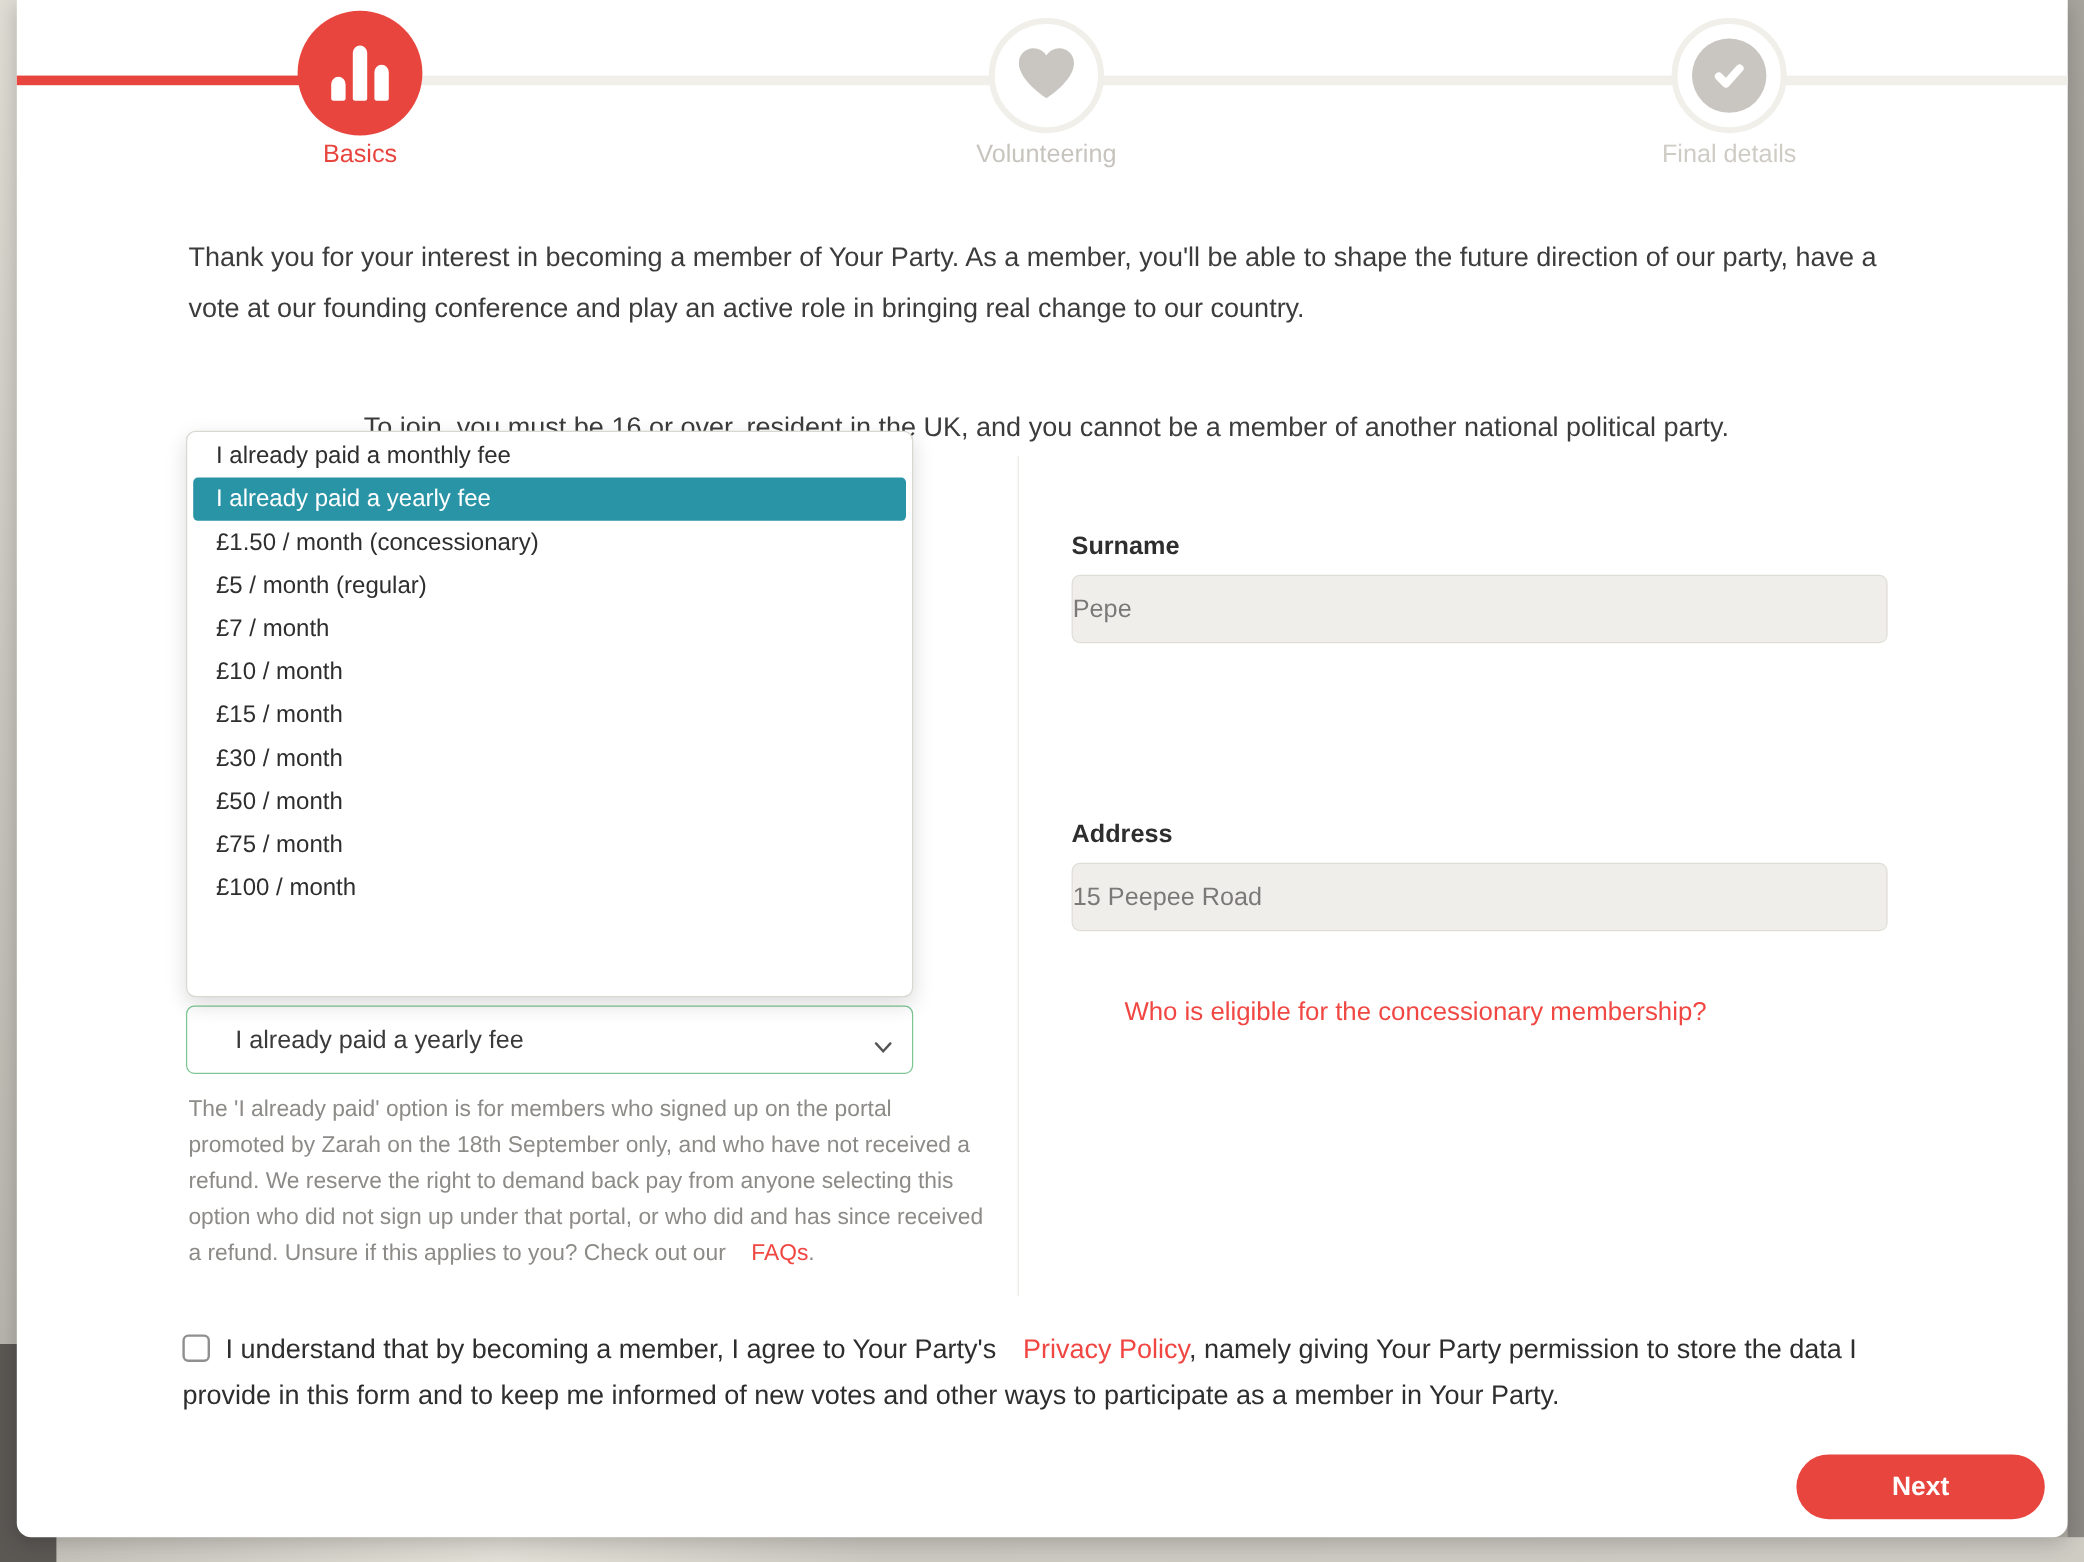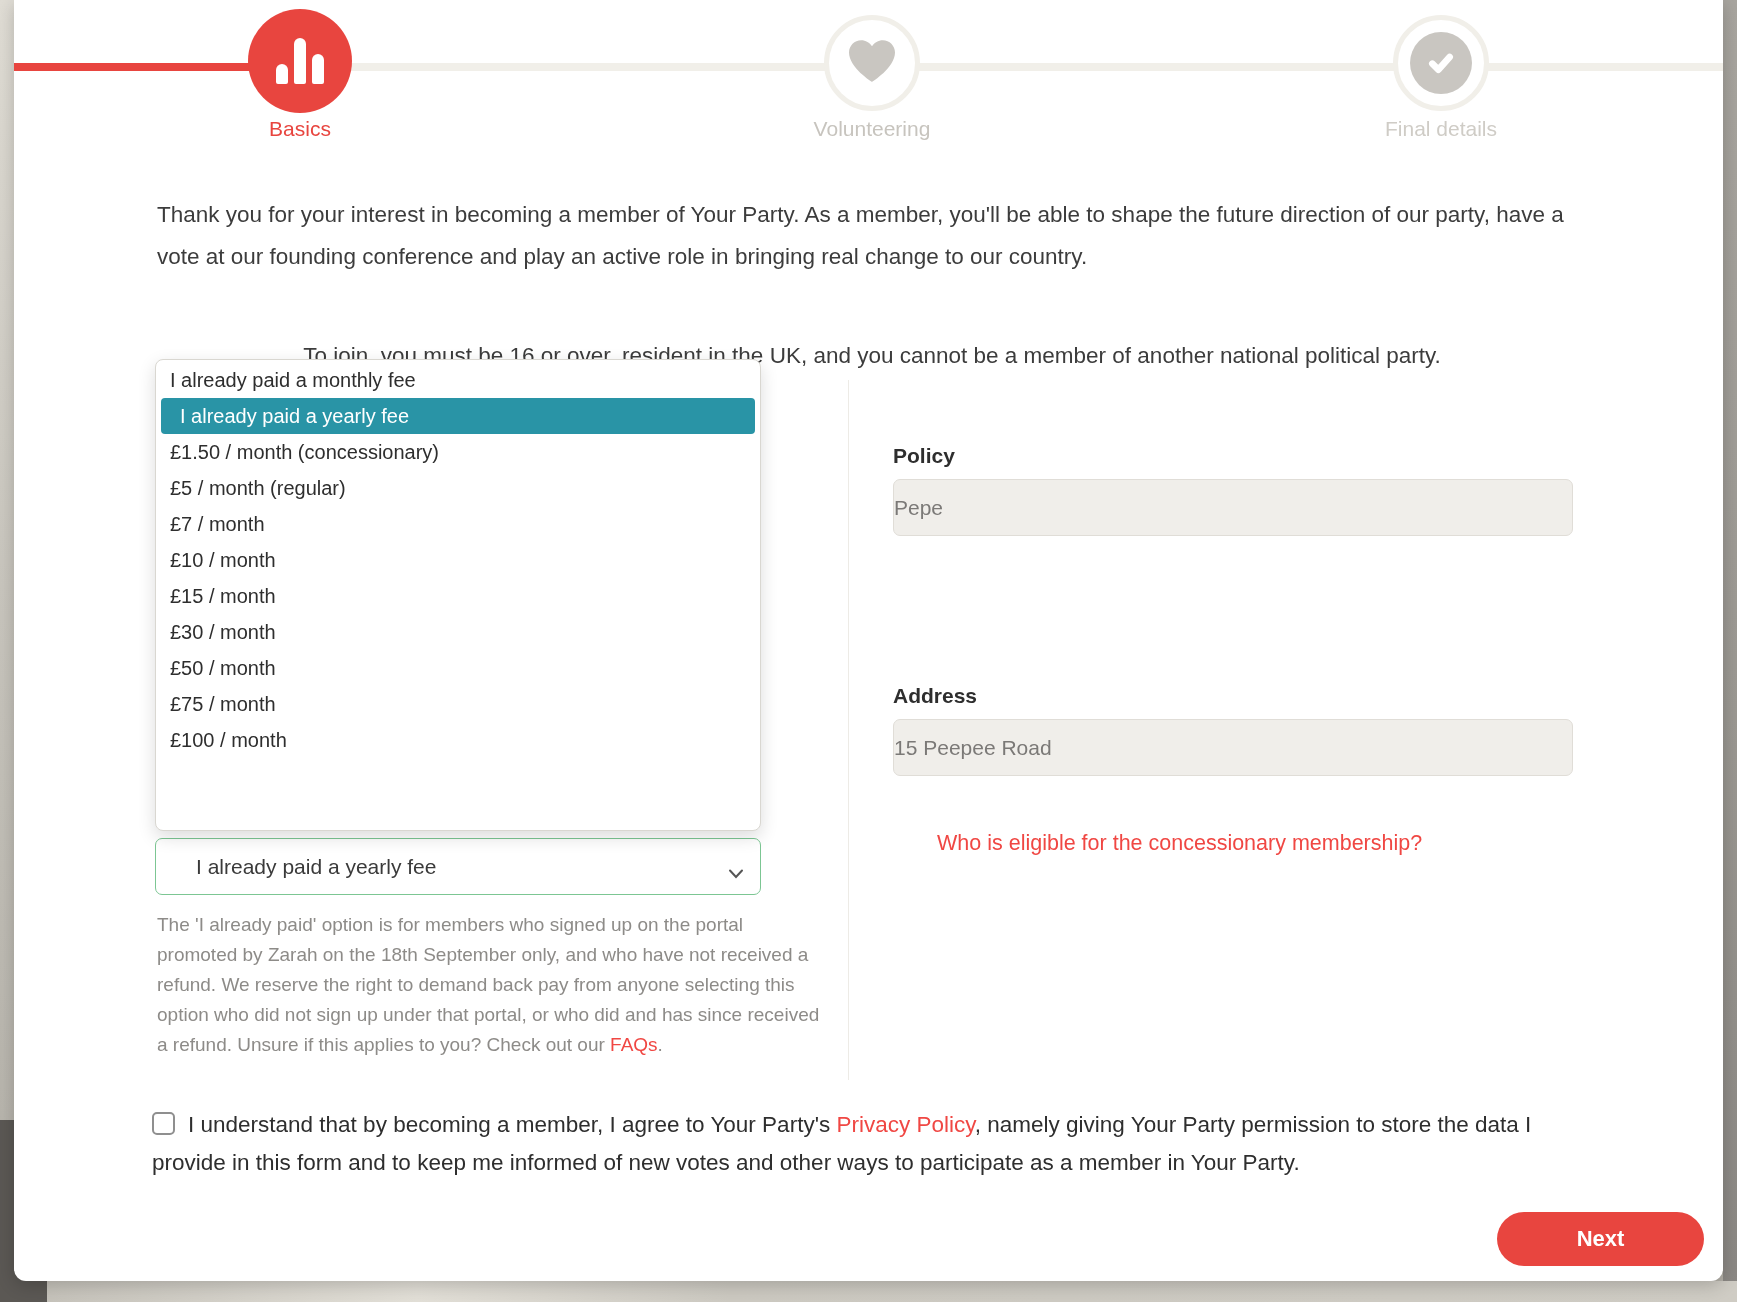--- a/index.html
+++ b/index.html
@@ -41,34 +41,34 @@
   .para { position:absolute; left:157px; width:1430px; font-size:22.5px; line-height:42px; color:#3c3c3c; }
   .para1 { top:194px; }
   .para2 { top:335px;text-align:center; }
 
   .col-divider { position:absolute; left:848px; top:380px; width:1px; height:700px; background:#edebe6; }
 
   
   .dropdown { position:absolute; left:155px; top:359px; width:606px; height:472px;
     background:#fff; border:1px solid #d9d7d1; border-radius:8px;
     box-shadow:0 6px 18px rgba(0,0,0,.14); z-index:5; padding:2px 0; }
-  .opt { height:36px; display:flex; align-items:center; padding-left:14px;
+  .opt { height:36px; display:flex; align-items:center; padding-left:24px;
     font-size:20px; color:#2e2e2e; white-space:nowrap; cursor:default; }
   .opt.selected { background:#2994a6; color:#fff; border-radius:4px; margin:0 5px; padding-left:19px; }
 
   
   .fee-select { position:absolute; left:155px; top:838px; width:606px; height:57px;
     background:#fff; border:1px solid #7cc693; border-radius:7px;
     display:flex; align-items:center; padding-left:40px; font-size:21px; color:#3a3a3a; }
   .chevron { position:absolute; right:16px; top:22px; }
 
   
   .helper { position:absolute; left:157px; top:910px; width:665px;
     font-size:19px; line-height:30px; color:#8d8b88; }
-  .red-link { color:#f04743; cursor:pointer; }
+  .red-link { color:#f04743; cursor:pointer;margin-left:16px; }
 
   
   .field-label { position:absolute; left:893px; font-size:21px; font-weight:bold; color:#2e2e2e; }
   .surname-label { top:444px; } .address-label { top:684px; }
   .text-input { position:absolute; left:893px; width:680px; height:57px;
     background:#f0eeea; border:1px solid #e0ddd7; border-radius:7px;
     font-size:21px; color:#7b7977; font-family:"Liberation Sans", sans-serif; outline:none; }
   .surname-input { top:479px; } .address-input { top:719px; }
   .concession-link { position:absolute; left:893px; top:831px; font-size:21.5px; color:#f04743; cursor:pointer;margin-left:44px; }
 
@@ -146,21 +146,21 @@
     <span>I already paid a yearly fee</span>
     <span class="chevron">
       <svg width="16" height="12" viewBox="0 0 16 12">
         <path d="M2 2.5 l6 6.5 l6 -6.5" stroke="#555" stroke-width="2" fill="none" stroke-linecap="round"></path>
       </svg>
     </span>
   </div>
 
   <div class="helper"><span>The 'I already paid' option is for members who signed up on the portal promoted by Zarah on the 18th September only, and who have not received a refund. We reserve the right to demand back pay from anyone selecting this option who did not sign up under that portal, or who did and has since received a refund. Unsure if this applies to you? Check out our </span><a class="red-link">FAQs</a><span>.</span></div>
 
-  <div class="field-label surname-label">Policy</div>
+  <div class="field-label surname-label">Surname</div>
   <input class="text-input surname-input" value="Pepe" style="">
 
   <div class="field-label address-label">Address</div>
   <input class="text-input address-input" value="15 Peepee Road" style="">
 
   <a class="concession-link">Who is eligible for the concessionary membership?</a>
 
   <div class="consent"><span class="checkbox"></span><span>I understand that by becoming a member, I agree to Your Party's </span><a class="red-link">Privacy Policy</a><span>, namely giving Your Party permission to store the data I provide in this form and to keep me informed of new votes and other ways to participate as a member in Your Party.</span></div>
 
   <button class="next-btn">Next</button>

